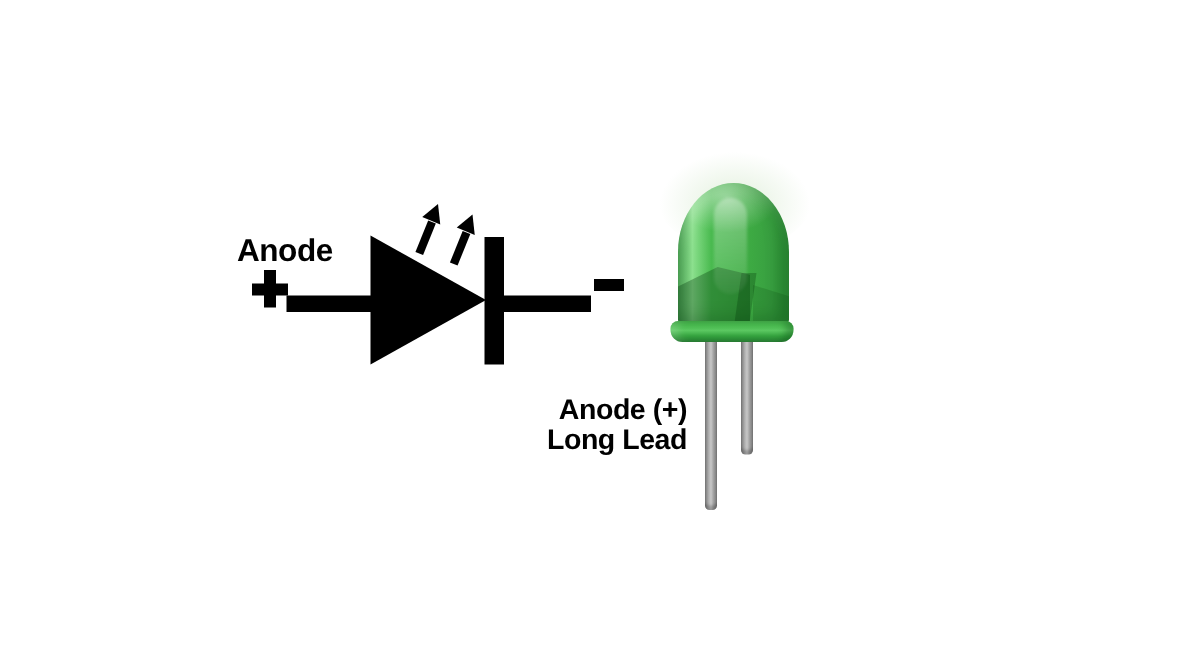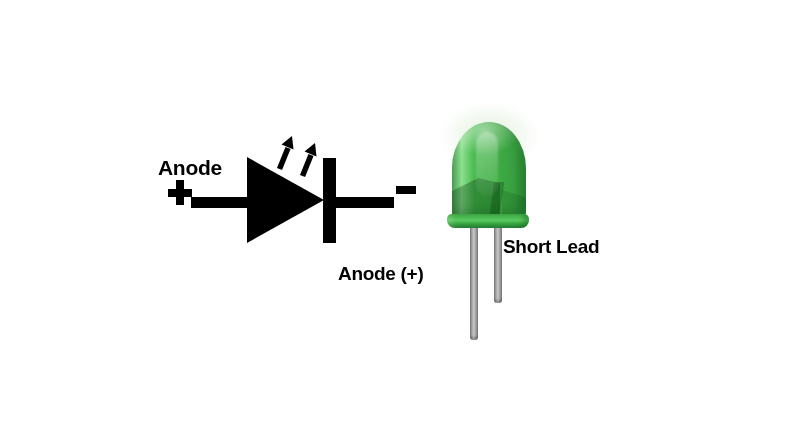--- a/index.html
+++ b/index.html
@@ -72,21 +72,21 @@
     box-shadow:inset 0 -3px 2px rgba(0,0,0,0.22);
   }
   .lead-long{left:470px;top:226px;height:114px;}
   .lead-short{left:494px;top:226px;height:77px;}
   
   .lead-label{
     position:absolute;font-size:19px;line-height:20px;font-weight:700;
     letter-spacing:-0.3px;color:var(--text,#000);white-space:nowrap;
   }
   .cathode-lead-label{left:503px;top:237px;text-align:left;}
-  .anode-lead-label{left:338px;top:264px;width:120px;}
+  .anode-lead-label{left:338px;top:264px;width:120px;text-align:right;}
 </style>
 </head>
 <body>
 
 <div class="canvas">
 
   <svg class="sym-svg" viewBox="0 0 792 436" aria-hidden="true">
     <rect x="191" y="197" width="57" height="11"></rect>
     <polygon points="247,157 247,243 324,200"></polygon>
     <rect x="323" y="158" width="13" height="85"></rect>
@@ -108,19 +108,19 @@
   <div class="abs lead lead-short"></div>
   <div class="abs dome">
     <div class="abs die-left"></div>
     <div class="abs die-post"></div>
     <div class="abs die-right"></div>
     <div class="abs capsule-highlight"></div>
   </div>
   <div class="abs flange"></div>
 
   <div class="lead-label cathode-lead-label">
-    <div>Short Lead</div>
   </div>
   <div class="lead-label anode-lead-label">
     <div>Anode (+)</div>
+    <div>Long Lead</div>
   </div>
 
 </div>
 
 </body></html>

